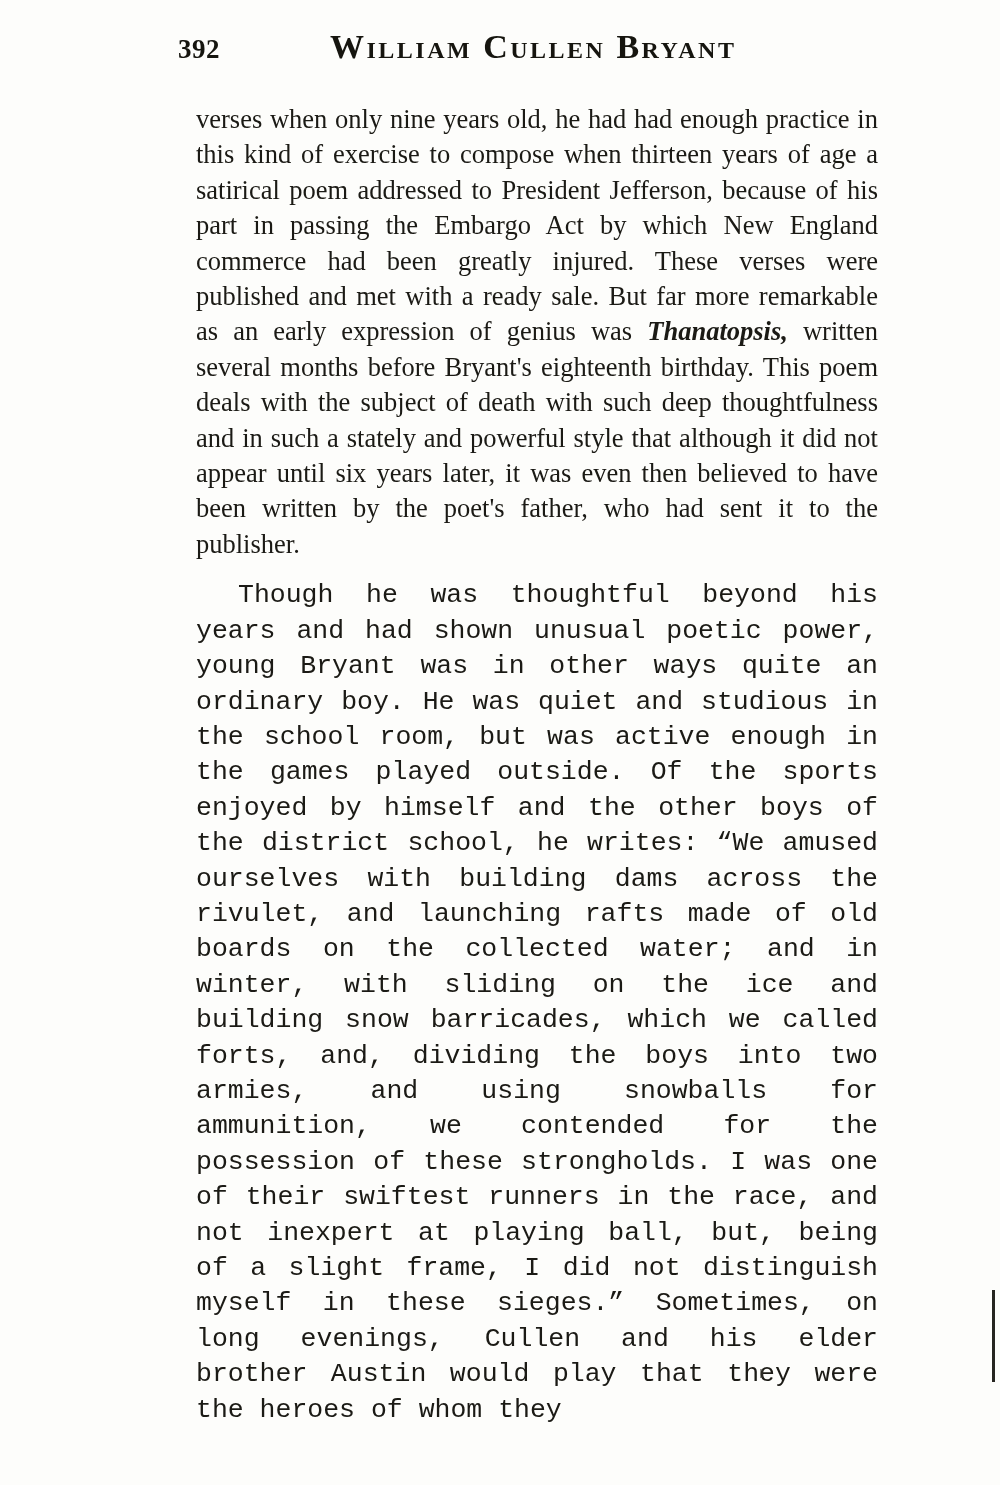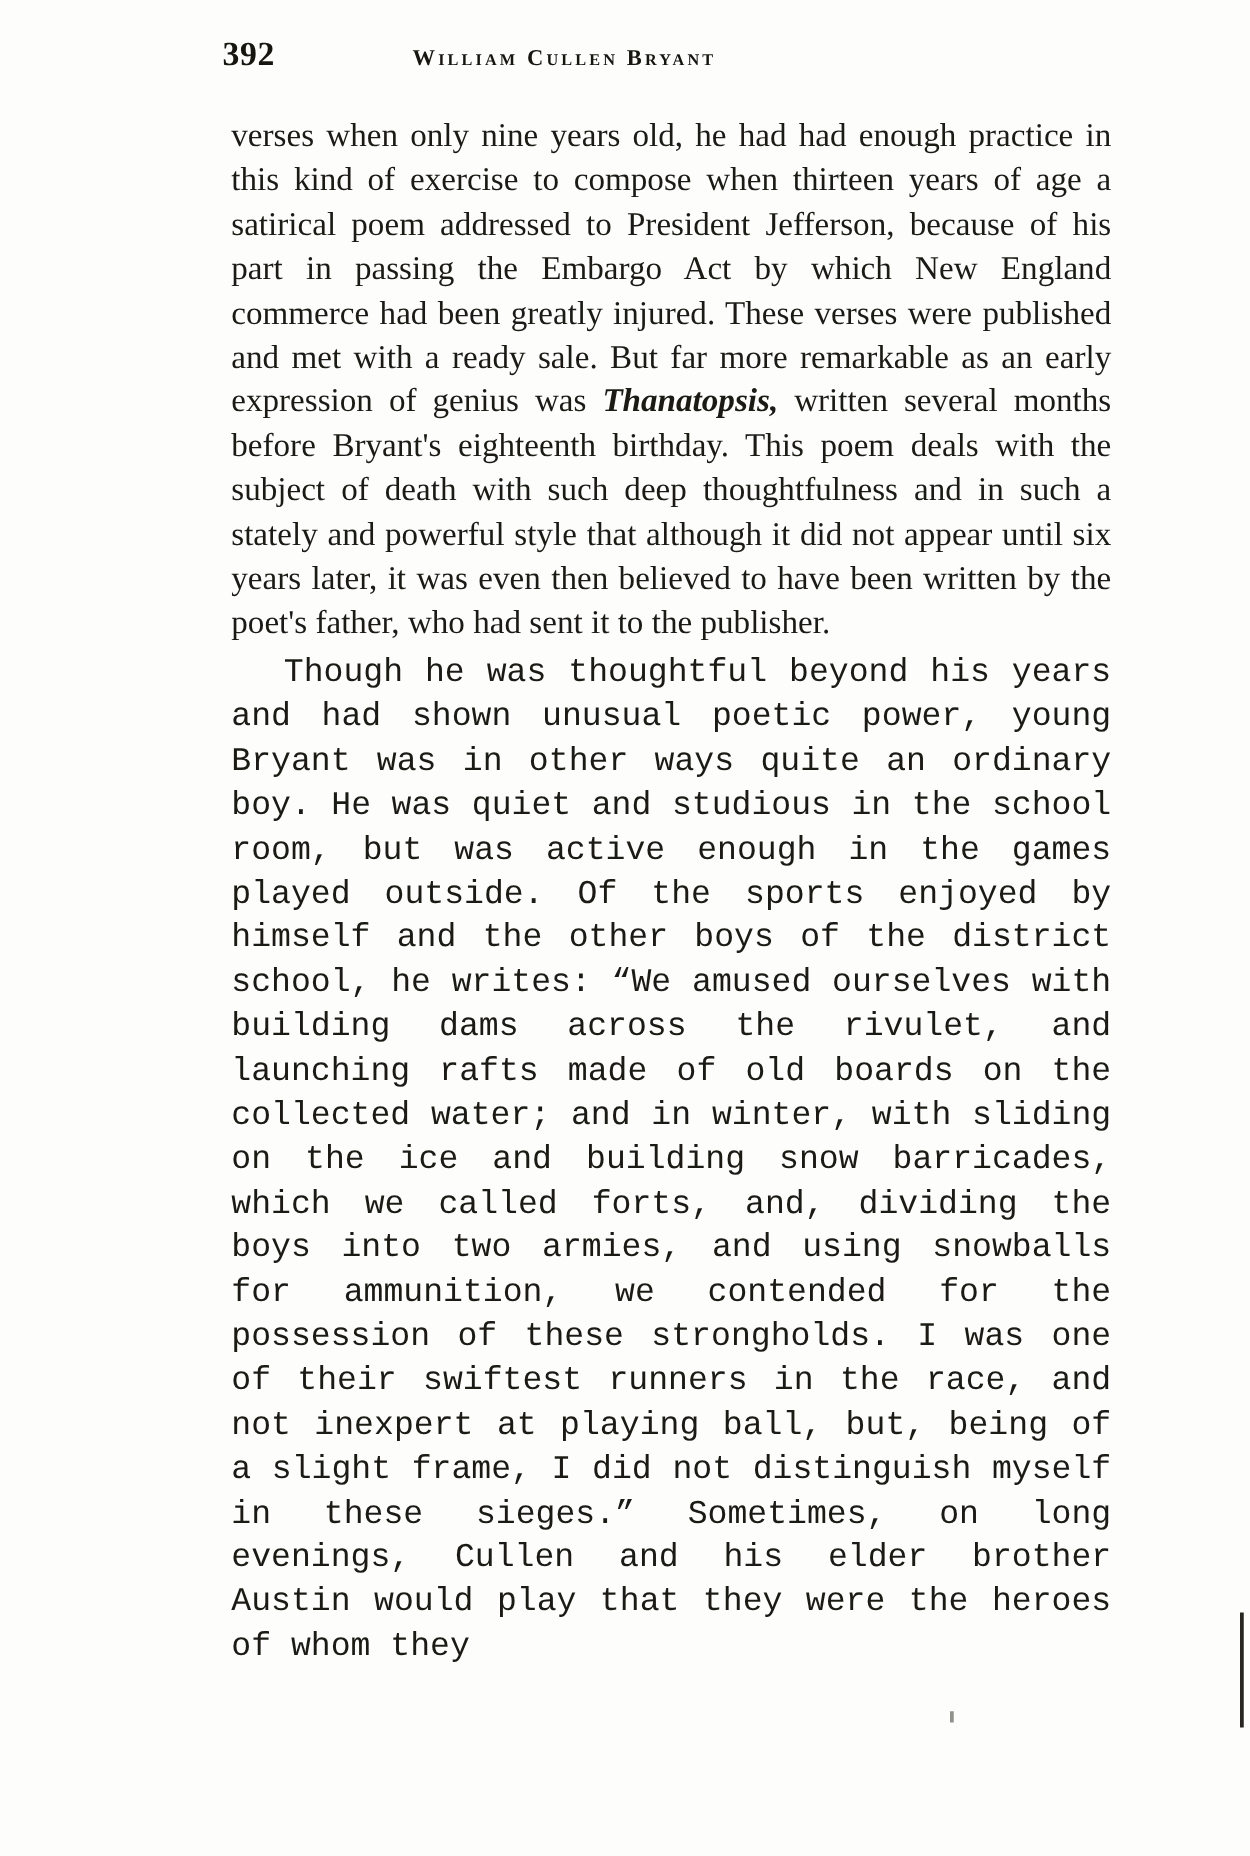--- a/index.html
+++ b/index.html
@@ -35,40 +35,40 @@
   .folio {
     font-size: 27px;
     font-weight: bold;
     letter-spacing: 0.5px;
     color: #16150f;
     width: 140px;
   }
   .running-head {
     flex: 1;
     text-align: left;
-    font-size: 18px;
+    font-size: 34px;
     font-variant: small-caps;
     letter-spacing: 2.5px;
     font-weight: bold;
     color: #16150f;
     padding-left: 12px;
     white-space: nowrap;
   }
   .body-text {
     position: absolute;
     left: 180px;
     top: 86px;
     width: 714px;
     font-size: 26.5px;
     line-height: 35.4px;
     text-align: justify;
     color: #1b1a15;
   }
   .body-text p {
-    margin: 5px;
+    margin: 16px;
   }
   .body-text p.indented {
     text-indent: 42px;
     font-family: Liberation Mono, monospace;
   }
   .title-italic {
     font-style: italic;
     font-weight: bold;
   }
   .edge-mark {

